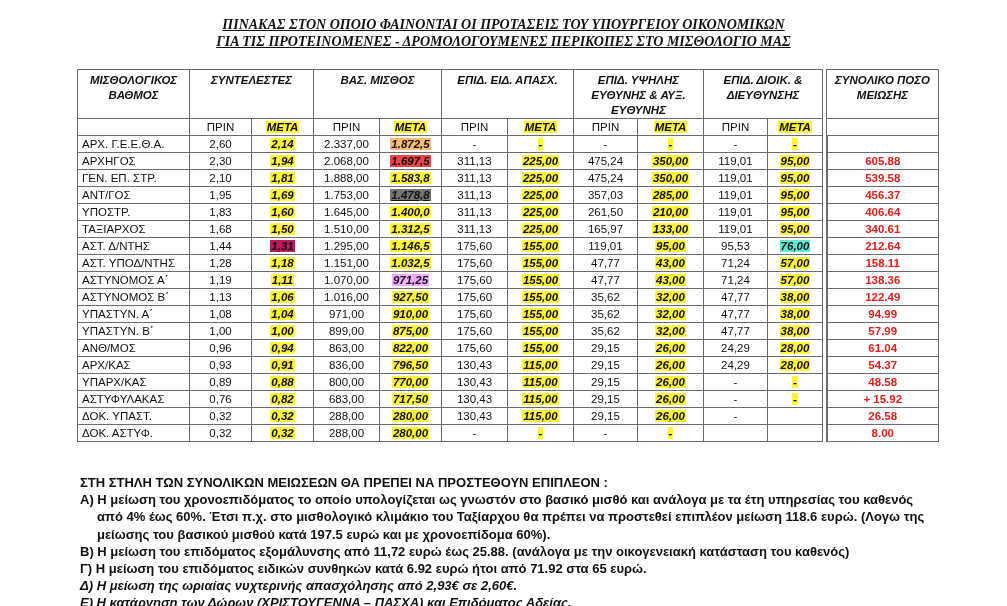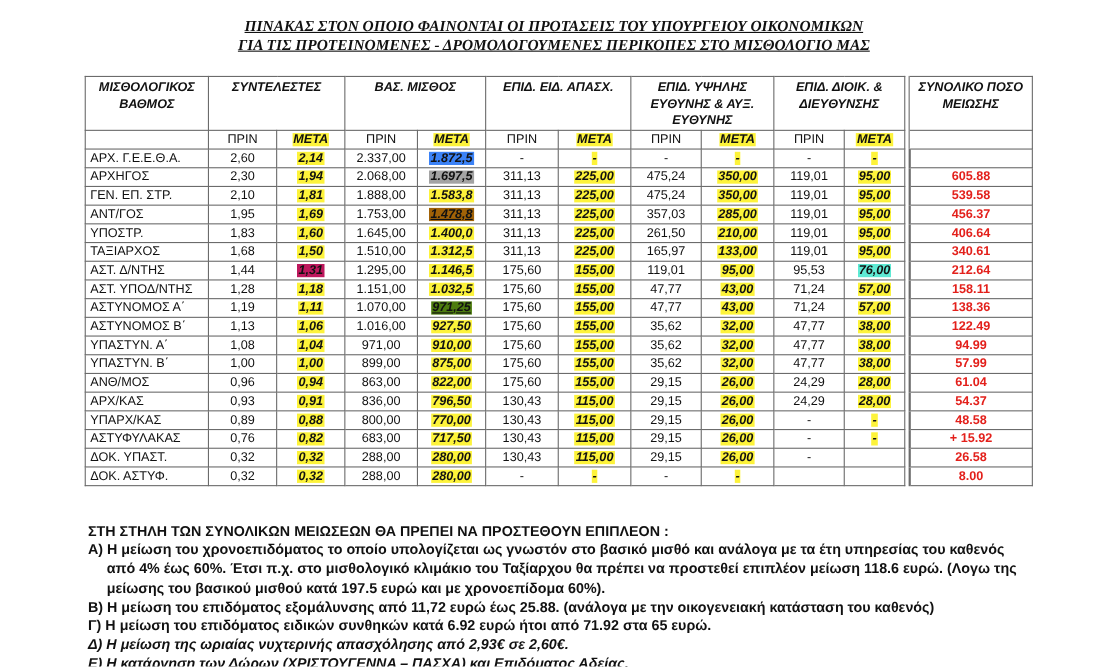--- a/index.html
+++ b/index.html
@@ -71,36 +71,36 @@
       <td class="spacer"></td>
       <td></td>
     </tr>
   </thead>
   <tbody id="tbody">
       <tr>
         <td class="name">ΑΡΧ. Γ.Ε.Ε.Θ.Α.</td>
         <td class="num">2,60</td>
         <td class="num"><span class="meta hl" style="background: rgb(253, 243, 58);">2,14</span></td>
         <td class="num">2.337,00</td>
-        <td class="num"><span class="meta hl" style="background: #3b82f6;">1.872,5</span></td>
+        <td class="num"><span class="meta hl" style="background: #fdba74;">1.872,5</span></td>
         <td class="num">-</td>
         <td class="num"><span class="meta hl" style="background: rgb(253, 243, 58);">-</span></td>
         <td class="num">-</td>
         <td class="num"><span class="meta hl" style="background: rgb(253, 243, 58);">-</span></td>
         <td class="num">-</td>
         <td class="num"><span class="meta hl" style="background: rgb(253, 243, 58);">-</span></td>
         <td class="spacer"></td>
         <td class="total" style="color: rgb(227, 32, 27);"></td>
       </tr>
       <tr>
         <td class="name">ΑΡΧΗΓΟΣ</td>
         <td class="num">2,30</td>
         <td class="num"><span class="meta hl" style="background: rgb(253, 243, 58);">1,94</span></td>
         <td class="num">2.068,00</td>
-        <td class="num"><span class="meta hl" style="background: #a3a3a3;">1.697,5</span></td>
+        <td class="num"><span class="meta hl" style="background: #ef4444;">1.697,5</span></td>
         <td class="num">311,13</td>
         <td class="num"><span class="meta hl" style="background: rgb(253, 243, 58);">225,00</span></td>
         <td class="num">475,24</td>
         <td class="num"><span class="meta hl" style="background: rgb(253, 243, 58);">350,00</span></td>
         <td class="num">119,01</td>
         <td class="num"><span class="meta hl" style="background: rgb(253, 243, 58);">95,00</span></td>
         <td class="spacer"></td>
         <td class="total" style="color: rgb(227, 32, 27);">605.88</td>
       </tr>
       <tr>
@@ -116,21 +116,21 @@
         <td class="num">119,01</td>
         <td class="num"><span class="meta hl" style="background: rgb(253, 243, 58);">95,00</span></td>
         <td class="spacer"></td>
         <td class="total" style="color: rgb(227, 32, 27);">539.58</td>
       </tr>
       <tr>
         <td class="name">ΑΝΤ/ΓΟΣ</td>
         <td class="num">1,95</td>
         <td class="num"><span class="meta hl" style="background: rgb(253, 243, 58);">1,69</span></td>
         <td class="num">1.753,00</td>
-        <td class="num"><span class="meta hl" style="background: #a16207; text-decoration: underline;">1.478,8</span></td>
+        <td class="num"><span class="meta hl" style="background: #737373; text-decoration: underline;">1.478,8</span></td>
         <td class="num">311,13</td>
         <td class="num"><span class="meta hl" style="background: rgb(253, 243, 58);">225,00</span></td>
         <td class="num">357,03</td>
         <td class="num"><span class="meta hl" style="background: rgb(253, 243, 58);">285,00</span></td>
         <td class="num">119,01</td>
         <td class="num"><span class="meta hl" style="background: rgb(253, 243, 58);">95,00</span></td>
         <td class="spacer"></td>
         <td class="total" style="color: rgb(227, 32, 27);">456.37</td>
       </tr>
       <tr>
@@ -191,21 +191,21 @@
         <td class="num">71,24</td>
         <td class="num"><span class="meta hl" style="background: rgb(253, 243, 58);">57,00</span></td>
         <td class="spacer"></td>
         <td class="total" style="color: rgb(227, 32, 27);">158.11</td>
       </tr>
       <tr>
         <td class="name">ΑΣΤΥΝΟΜΟΣ Α΄</td>
         <td class="num">1,19</td>
         <td class="num"><span class="meta hl" style="background: rgb(253, 243, 58);">1,11</span></td>
         <td class="num">1.070,00</td>
-        <td class="num"><span class="meta hl" style="background: #4d7c0f; text-decoration: underline;">971,25</span></td>
+        <td class="num"><span class="meta hl" style="background: #f0abfc;">971,25</span></td>
         <td class="num">175,60</td>
         <td class="num"><span class="meta hl" style="background: rgb(253, 243, 58);">155,00</span></td>
         <td class="num">47,77</td>
         <td class="num"><span class="meta hl" style="background: rgb(253, 243, 58);">43,00</span></td>
         <td class="num">71,24</td>
         <td class="num"><span class="meta hl" style="background: rgb(253, 243, 58);">57,00</span></td>
         <td class="spacer"></td>
         <td class="total" style="color: rgb(227, 32, 27);">138.36</td>
       </tr>
       <tr>

